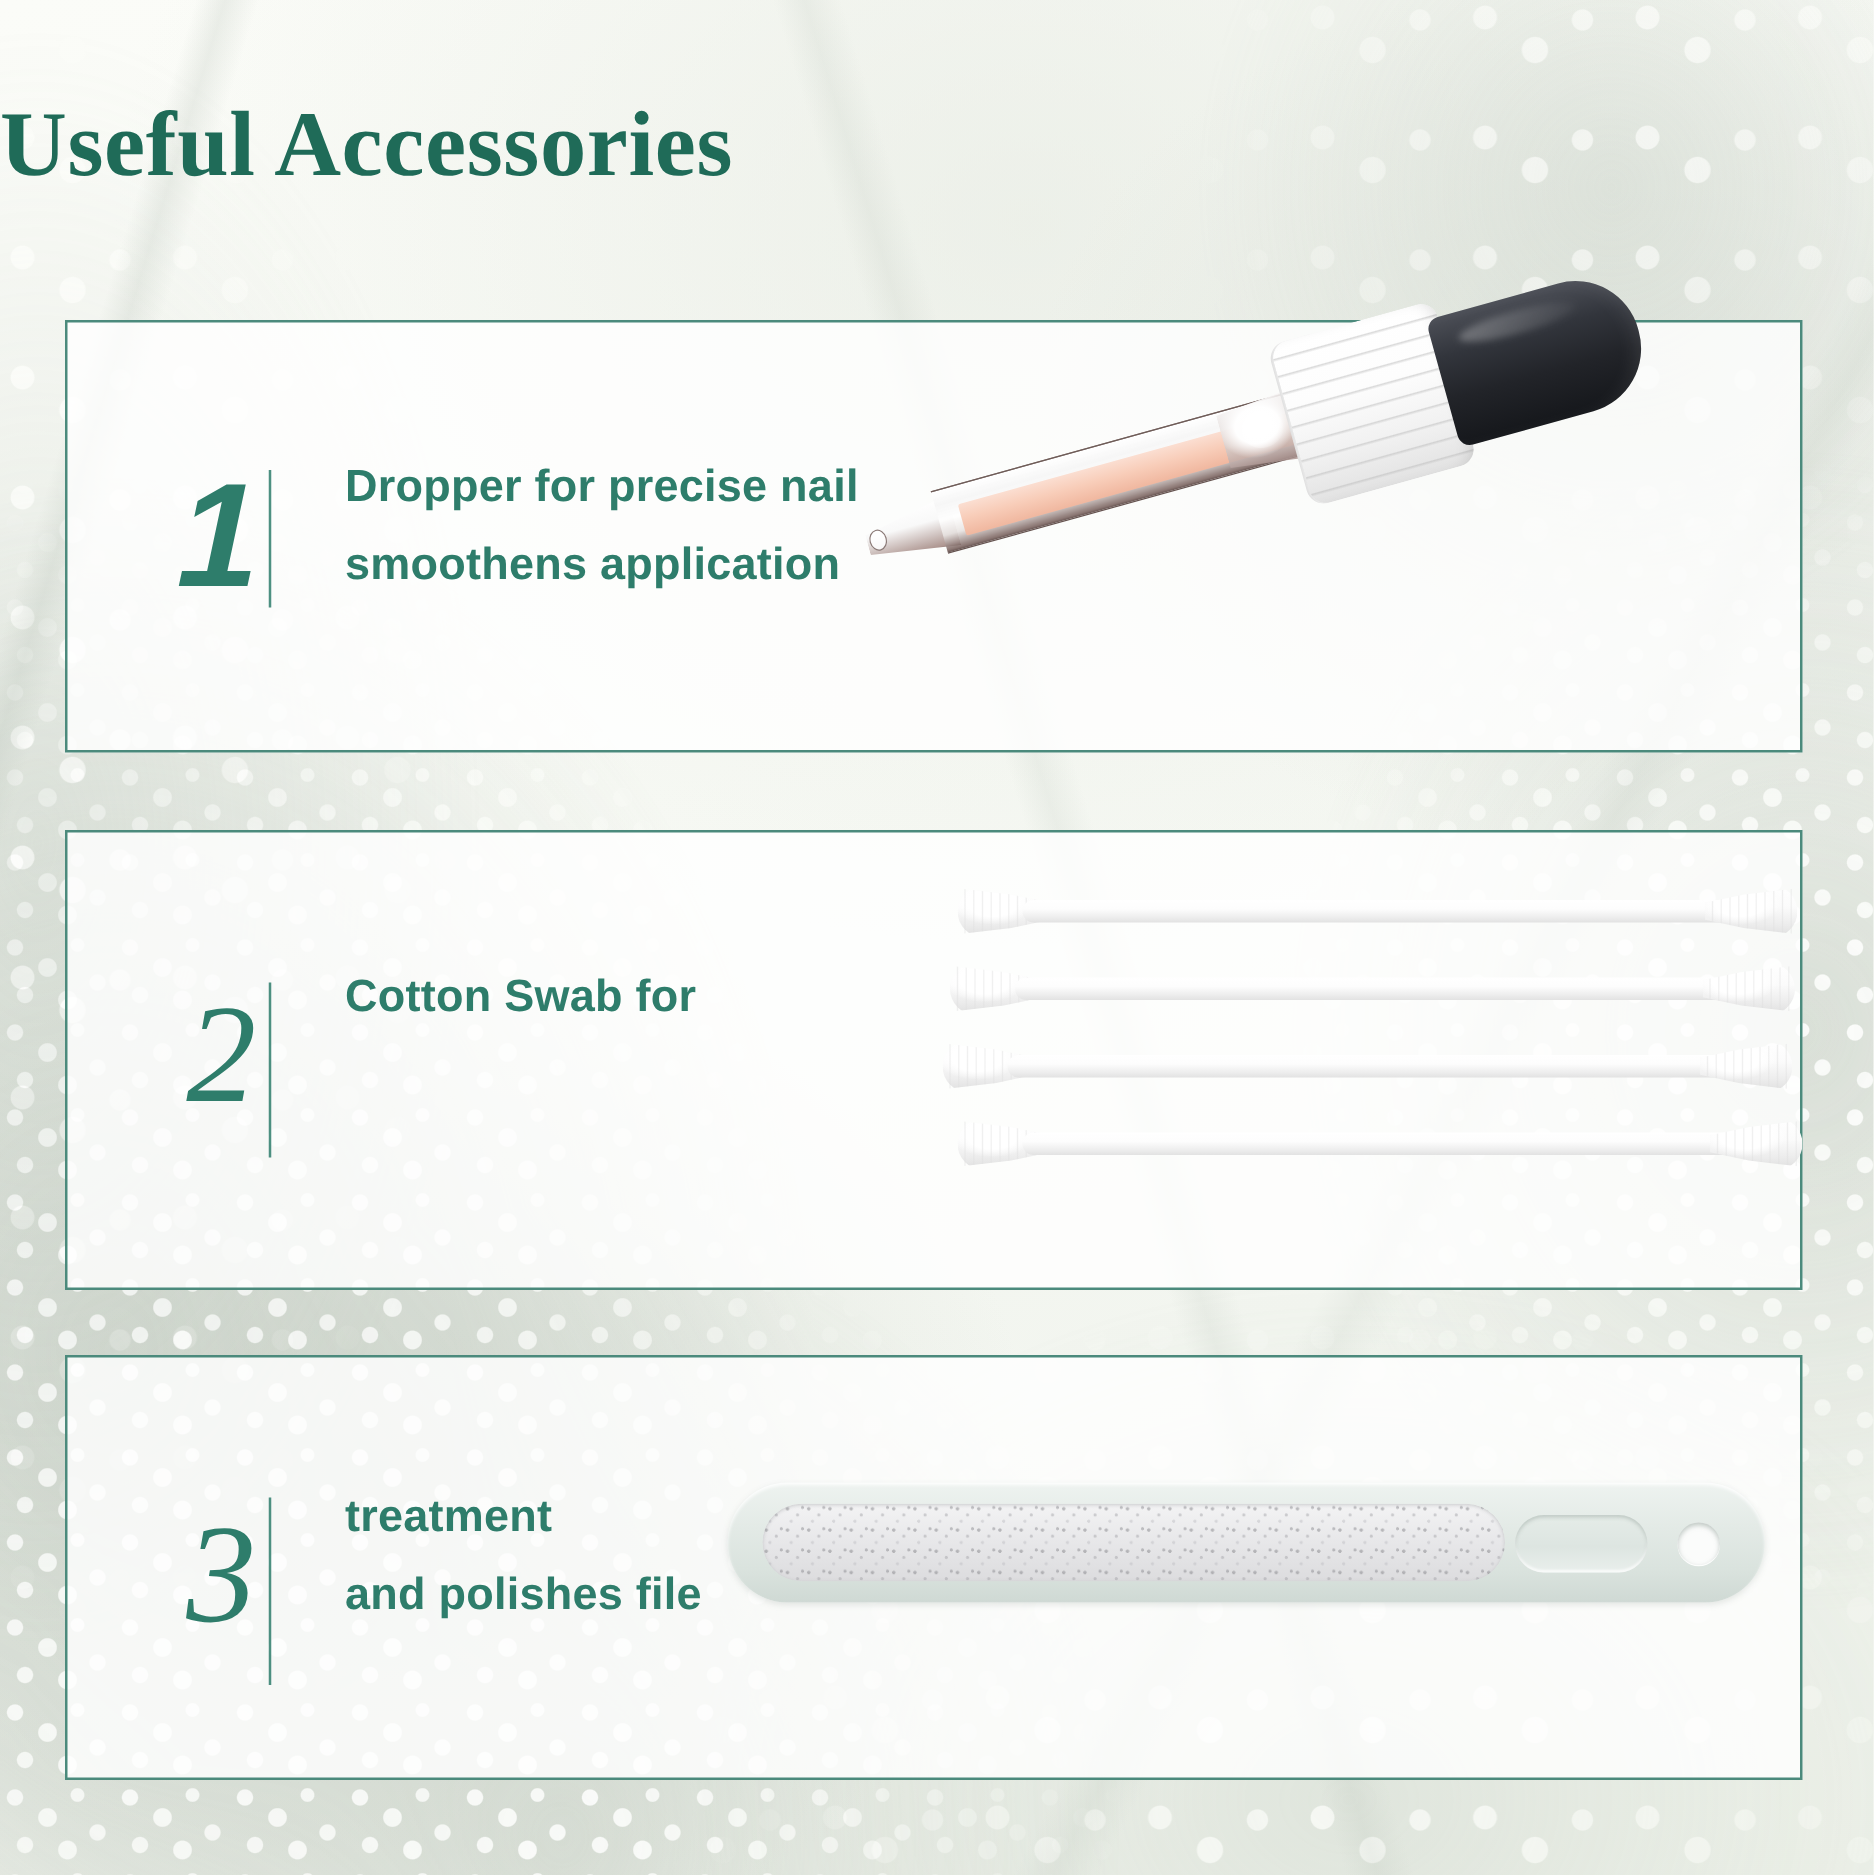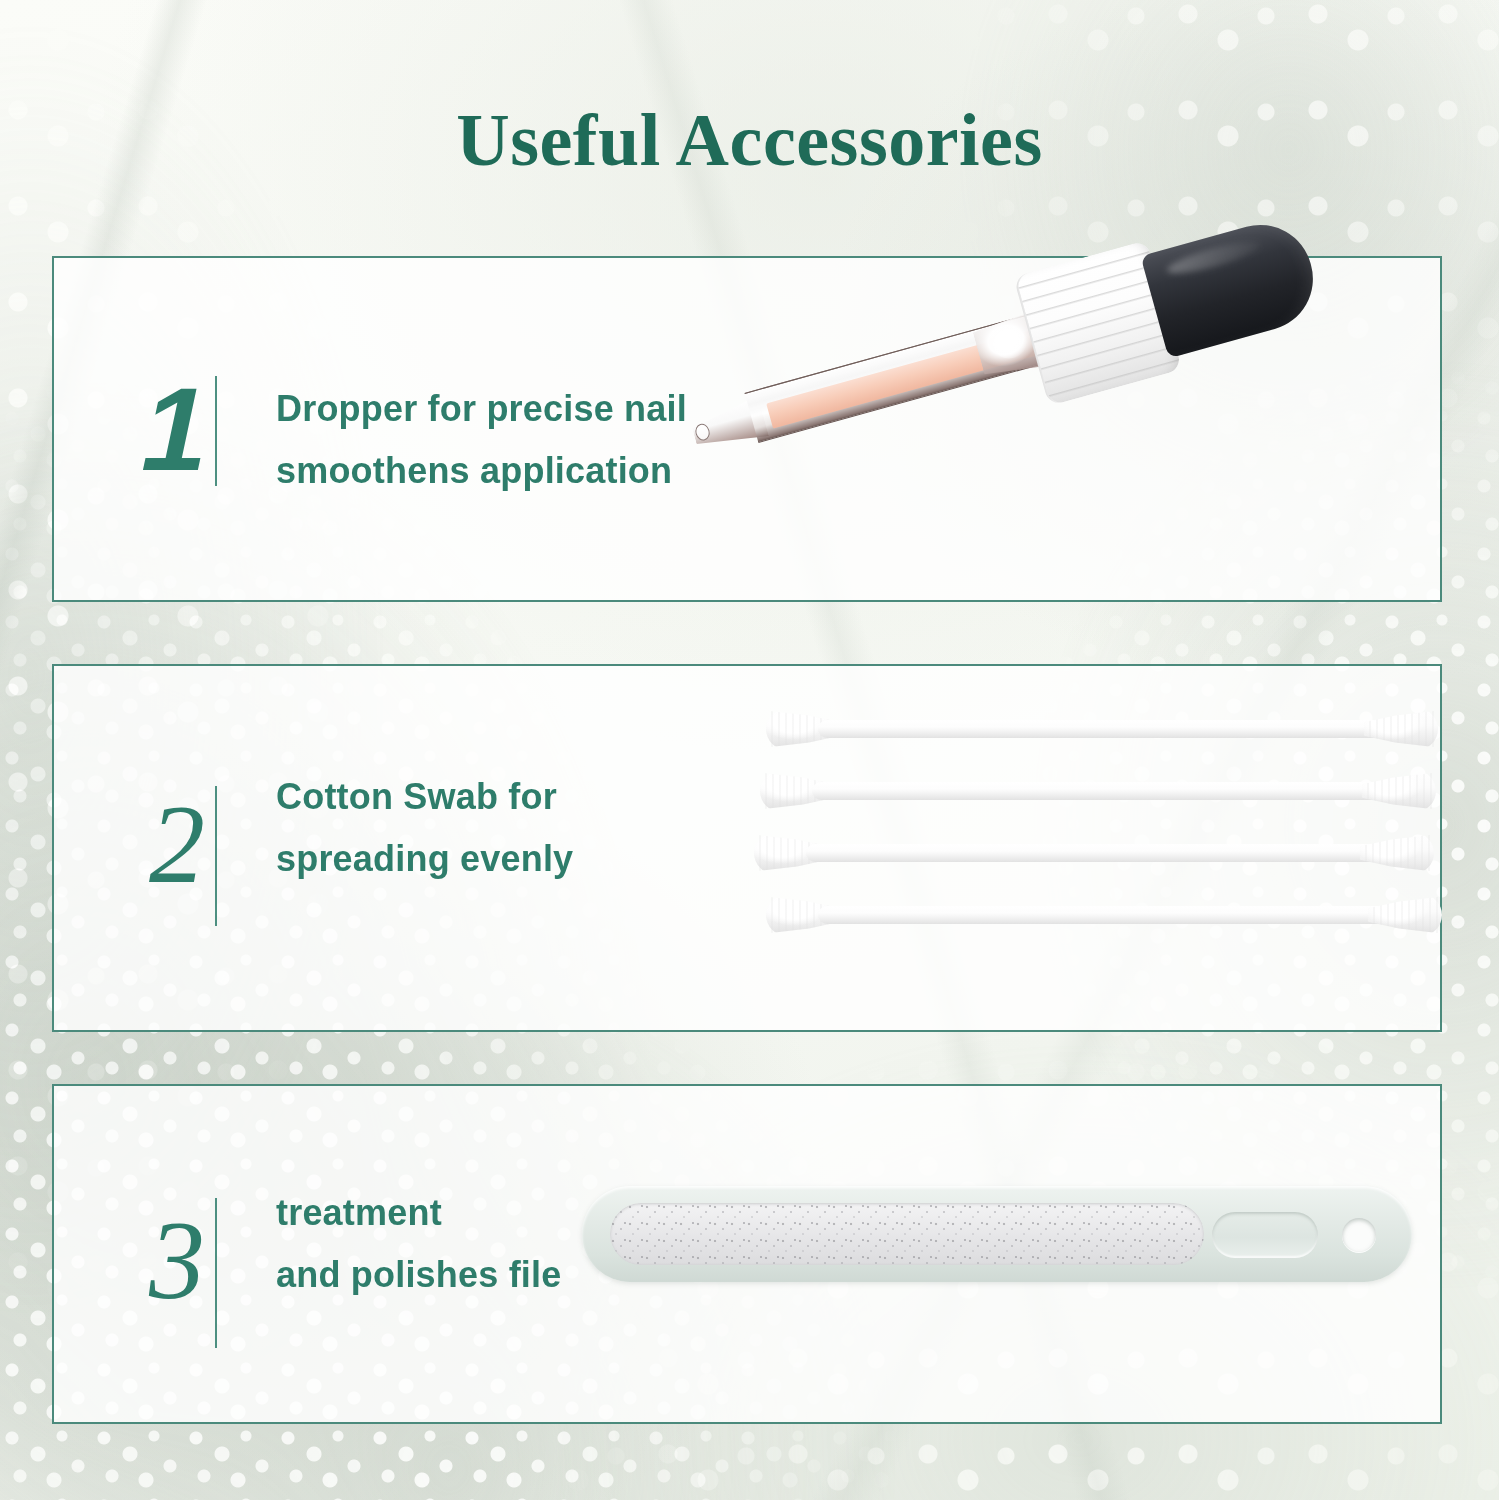--- a/index.html
+++ b/index.html
@@ -71,22 +71,21 @@
     position:absolute; inset:0;
     background:
       linear-gradient(107deg, rgba(0,0,0,0) 8%, rgba(168,180,168,.20) 9.2%, rgba(0,0,0,0) 10.6%),
       linear-gradient(73deg,  rgba(0,0,0,0) 55%, rgba(170,182,170,.14) 56.3%, rgba(0,0,0,0) 57.8%),
       linear-gradient(118deg, rgba(0,0,0,0) 70%, rgba(170,182,170,.13) 71.4%, rgba(0,0,0,0) 73%);
   }
 
   
   .page-title {
     position:absolute;
-    top:98px; left:0; right:0;
-    text-align:center;
+    top:74px; left:0; right:0;
     font-family:"Liberation Serif", "DejaVu Serif", serif;
     font-weight:bold;
     font-size:74px;
     letter-spacing:.5px;
     color:#1f6b58;
     z-index:4;
   }
 
   
   .card {
@@ -134,21 +133,21 @@
     position:absolute;
     left:222px;
     color:#2e7d6b;
     font-family:"Liberation Sans", sans-serif;
     font-weight:bold;
     font-size:36px;
     line-height:1.72;
     letter-spacing:.2px;
     max-width:470px;
   }
-  #card-1 .step-text { top:120px; }
+  #card-1 .step-text { top:100px; }
   #card-2 .step-text { top:100px; }
   #card-3 .step-text { top:96px; }
   .step-text span { display:block; white-space:nowrap; }
 
   
   .art { position:absolute; }
 
   
   .dropper {
     left:640px; top:30px;
@@ -353,21 +352,20 @@
     </div>
   </div>
 </section>
 
 <section class="card" id="card-2">
   <div class="card-inner">
     <div class="step-number">2</div>
     <div class="step-divider"></div>
     <div class="step-text">
       <span>Cotton Swab for</span>
-      <span>spreading evenly</span>
     </div>
 
     <div class="art swabs">
       <div class="swab" id="swab-1">
         <div class="tip left"></div>
         <div class="shaft"></div>
         <div class="tip right"></div>
       </div>
       <div class="swab" id="swab-2">
         <div class="tip left"></div>

